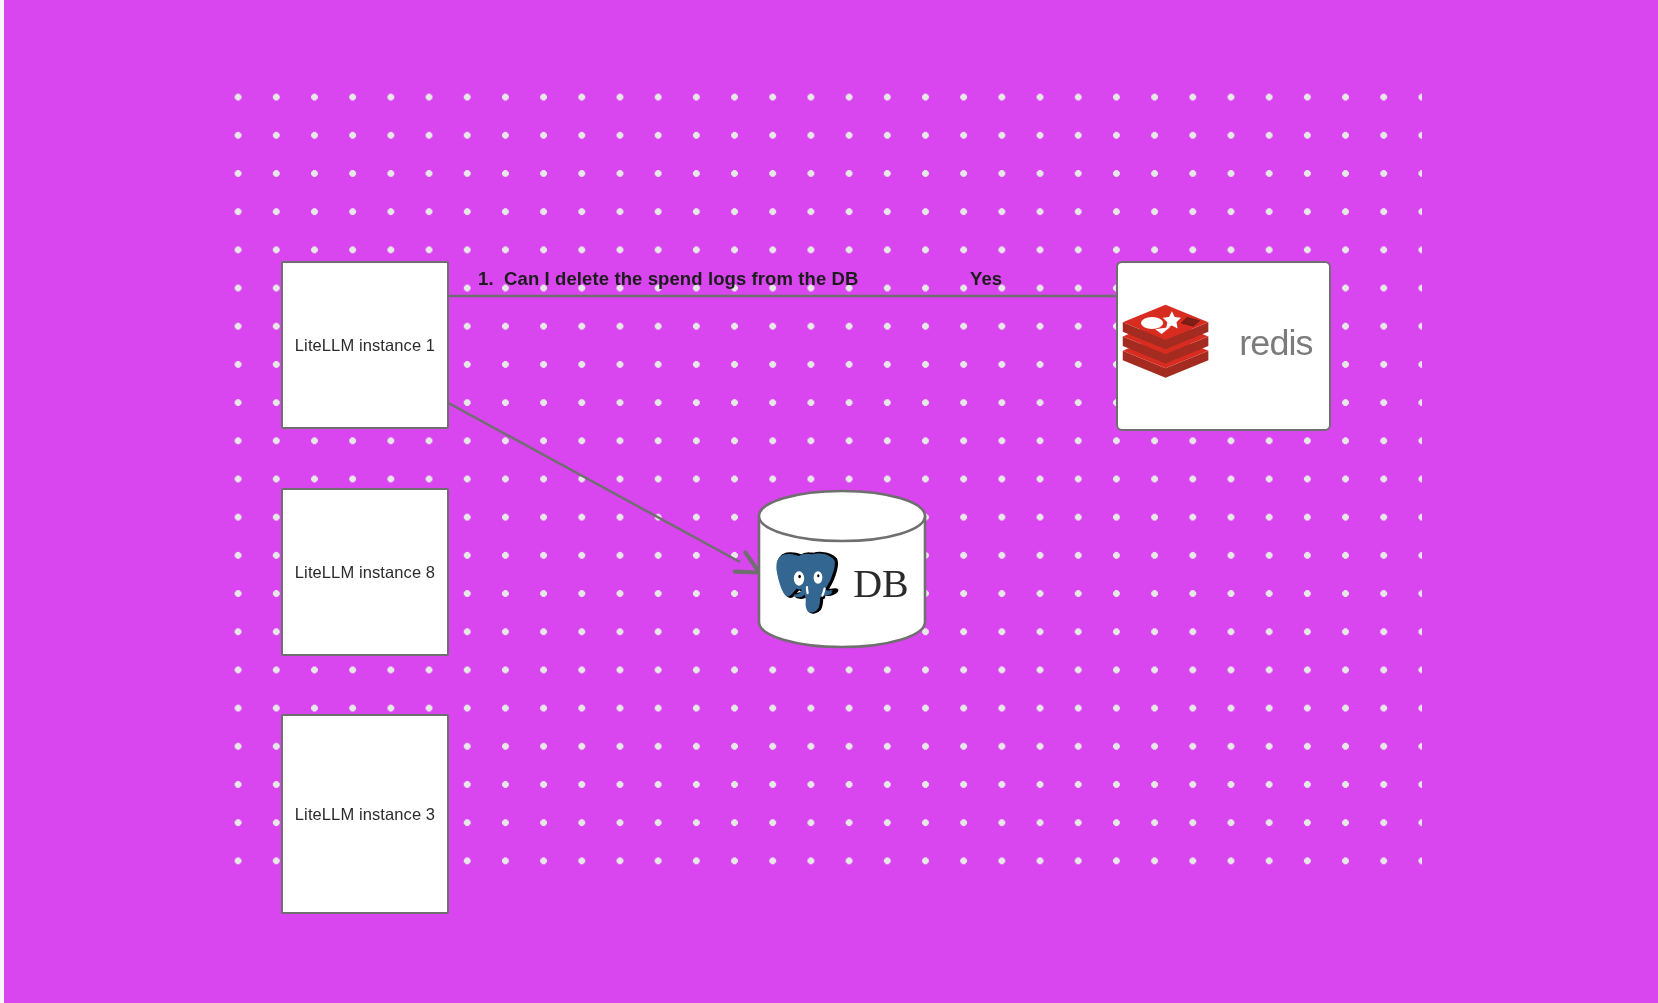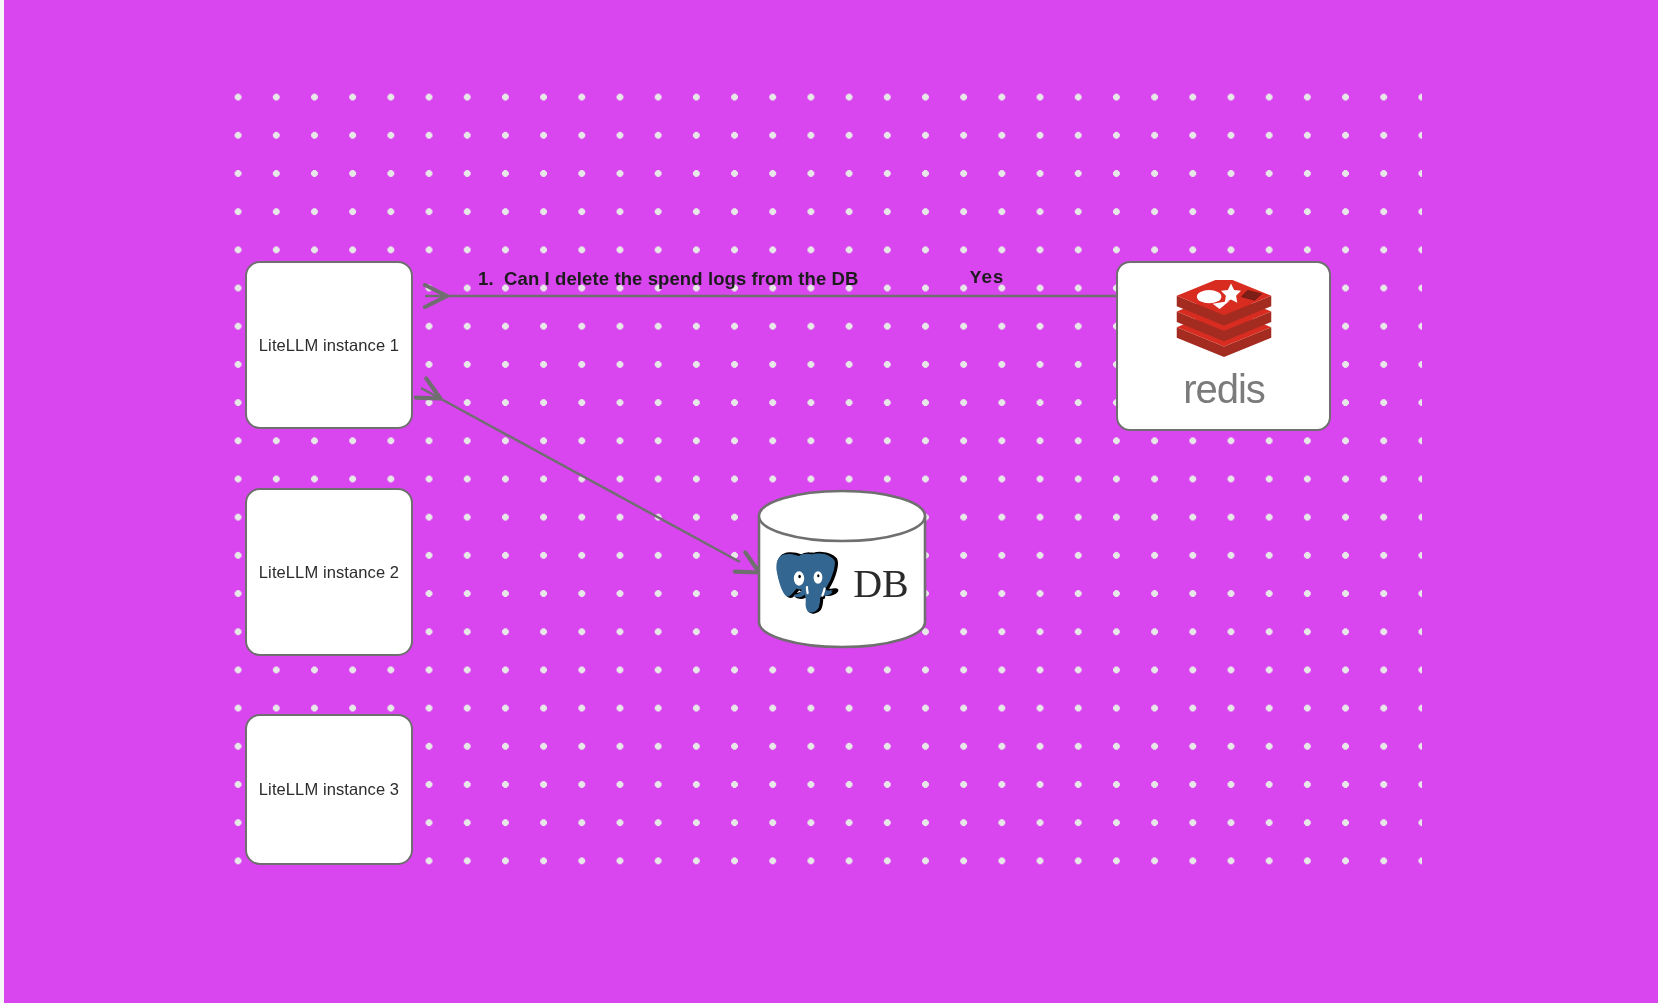--- a/index.html
+++ b/index.html
@@ -35,51 +35,52 @@
     background-size: 38.2px 38.2px;
     background-position: 3px 3px;
     pointer-events: none;
   }
 
   
   .node-box {
     position: absolute;
     background: #ffffff;
     border: 2.6px solid #6f6f6f;
-    border-radius: 15px;
+    border-radius: 2px;
     box-sizing: border-box;
     display: flex;
     align-items: center;
     justify-content: center;
+    margin-left: 36px;
   }
   .node-box .node-label {
     font-size: 16.5px;
     color: #2c2c2c;
     font-family: "Liberation Sans", sans-serif;
     letter-spacing: 0.1px;
     white-space: nowrap;
   }
 
   #node-instance-1 { left: 241px; top: 261px; width: 168px; height: 168px; }
   #node-instance-2 { left: 241px; top: 488px; width: 168px; height: 168px; }
-  #node-instance-3 { left: 241px; top: 714px; width: 168px; height: 151px; }
+  #node-instance-3 { left: 241px; top: 714px; width: 168px; height: 200px; }
 
   
   #node-redis {
     position: absolute;
     left: 1112px;
     top: 261px;
     width: 215px;
     height: 170px;
     background: #ffffff;
     border: 2.6px solid #6f6f6f;
-    border-radius: 14px;
+    border-radius: 6px;
     box-sizing: border-box;
     display: flex;
-    flex-direction: column;
+    flex-direction: row;
     align-items: center;
     justify-content: center;
     gap: 10px;
   }
   #redis-mark { width: 106px; height: 84px; display:block; }
   #redis-wordmark { display: block; margin-top: -4px; }
 
   
   #node-db {
     position: absolute;
@@ -124,21 +125,21 @@
     position: absolute;
     font-family: "Liberation Sans", sans-serif;
     font-weight: bold;
     font-size: 18.5px;
     color: #1c1c1c;
     white-space: pre;
     background: transparent;
     letter-spacing: 0.1px;
   }
   #edge-label-1 { left: 474px; top: 268px; }
-  #edge-label-1b { left: 966px; top: 268px; font-family: Liberation Mono, monospace; }
+  #edge-label-1b { left: 966px; top: 268px; }
   #edge-label-2 { left: 551px; top: 434px; }
 </style>
 </head>
 <body>
 
 <div id="canvas">
 
   <div id="dot-grid"></div>
 
   <svg id="edge-layer" viewBox="0 0 1658 1003" width="1658" height="1003">
@@ -163,21 +164,21 @@
   <div class="edge-label" id="edge-label-1">1.  Can I delete the spend logs from the DB</div>
 
   <div class="edge-label" id="edge-label-1b">Yes</div>
 
 
   <div class="node-box" id="node-instance-1">
     <span class="node-label">LiteLLM instance 1</span>
   </div>
 
   <div class="node-box" id="node-instance-2">
-    <span class="node-label">LiteLLM instance 2</span>
+    <span class="node-label">LiteLLM instance 8</span>
   </div>
 
   <div class="node-box" id="node-instance-3">
     <span class="node-label">LiteLLM instance 3</span>
   </div>
 
   <div id="node-redis">
     <svg id="redis-mark" viewBox="0 0 120 96" xmlns="http://www.w3.org/2000/svg">
 
       <path d="M60 88 L6 66 L6 54 L60 76 L114 54 L114 66 Z" fill="#a32b20"></path>

